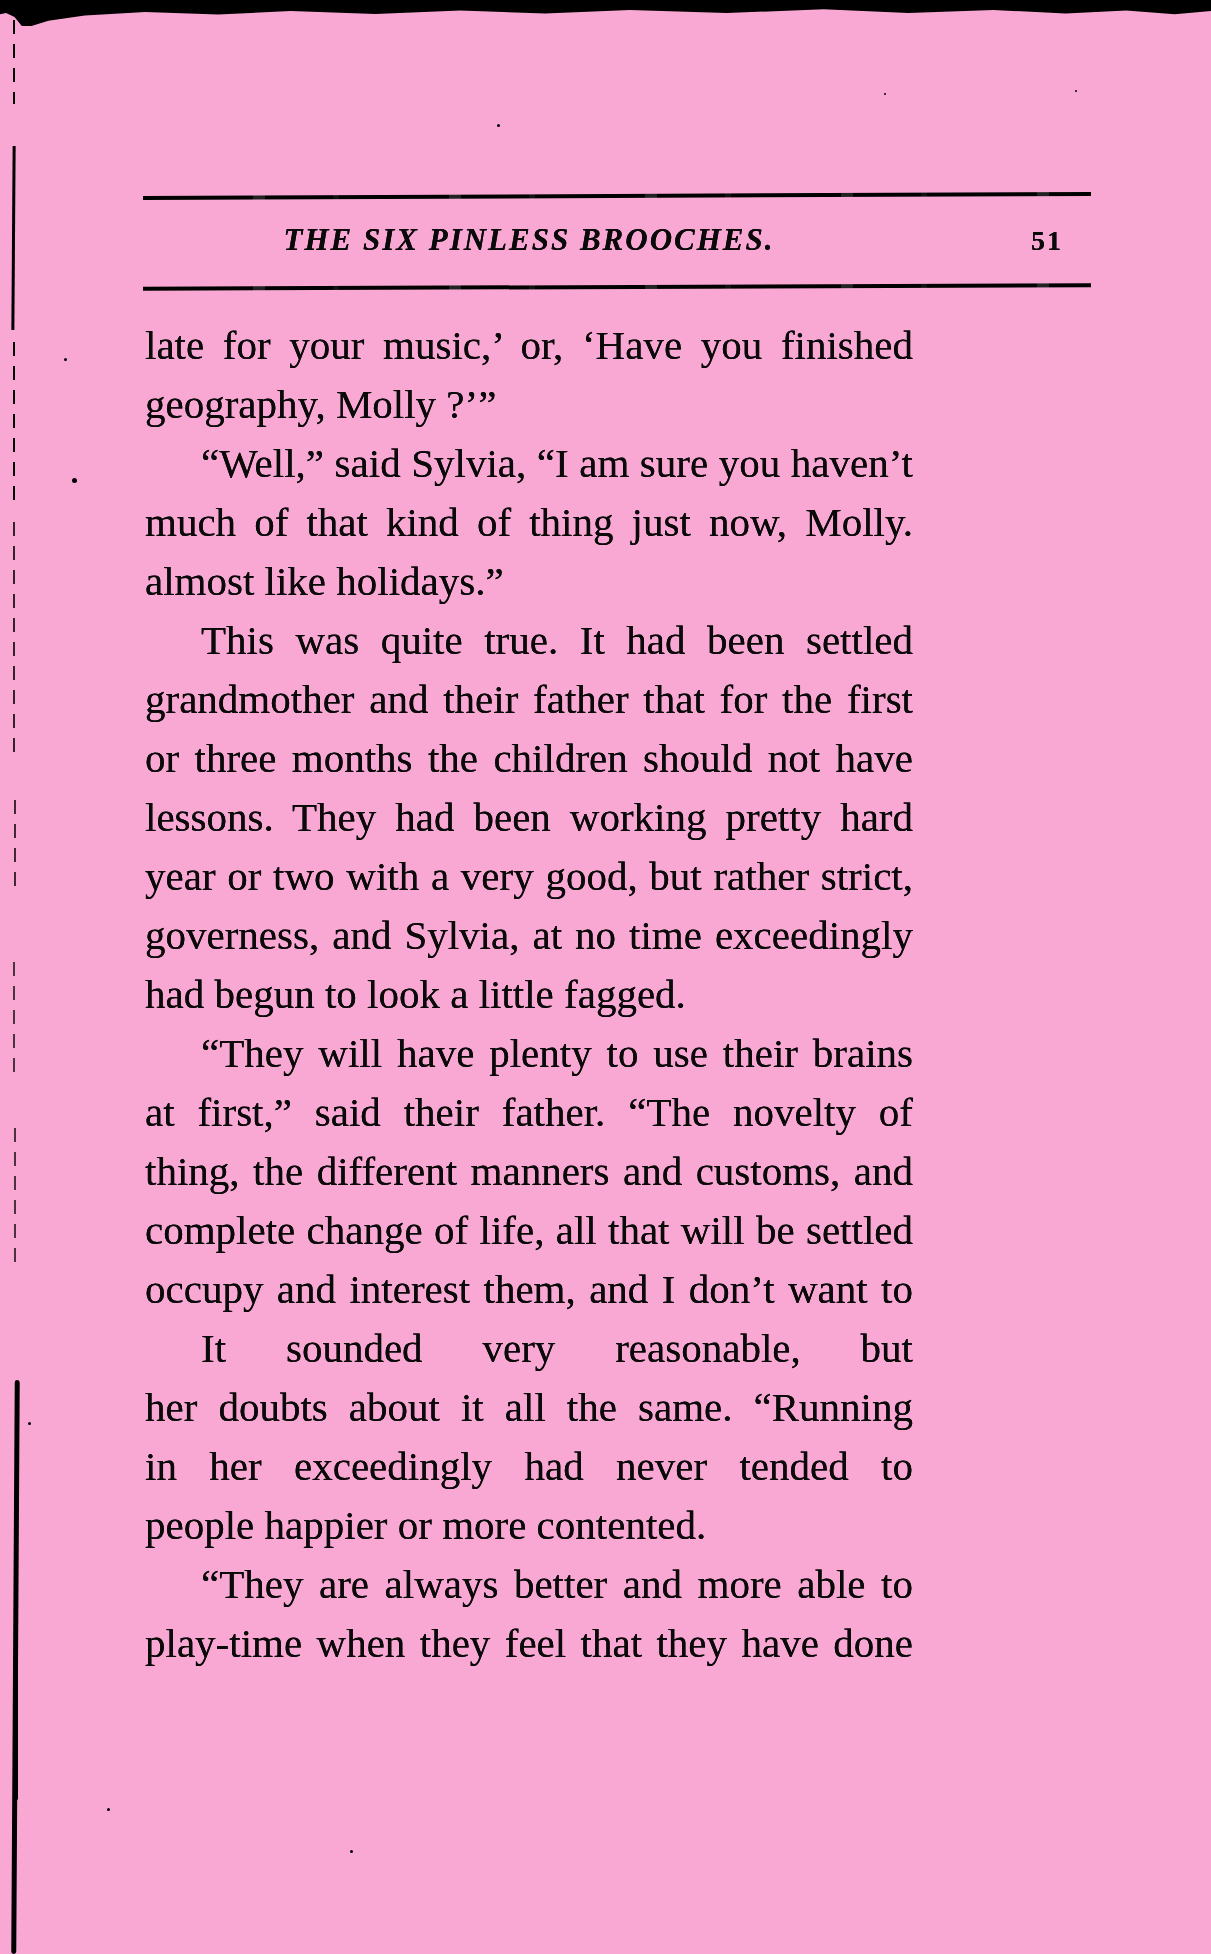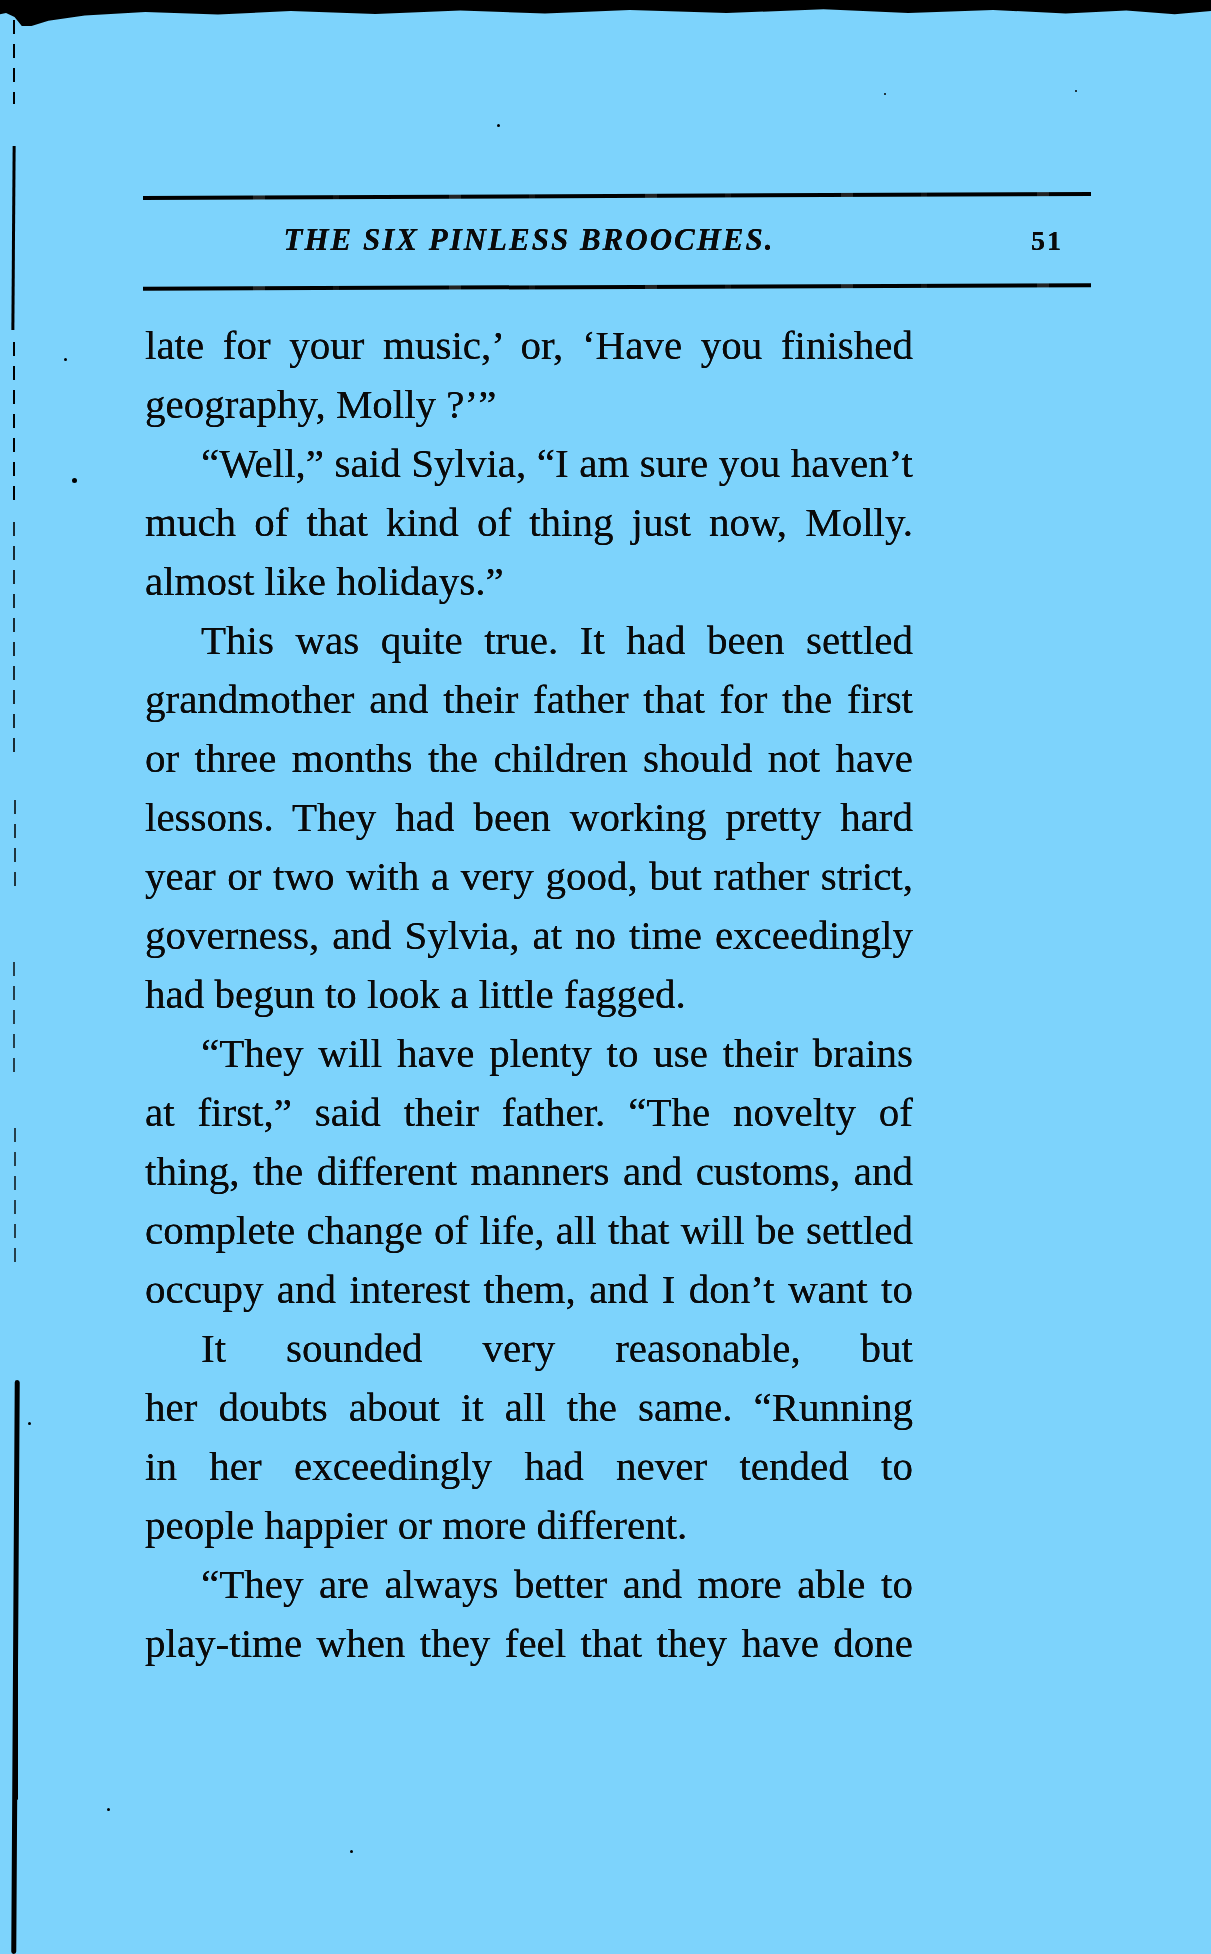--- a/index.html
+++ b/index.html
@@ -1,20 +1,20 @@
 <!DOCTYPE html>
 <html><head>
 <meta charset="utf-8">
 <style>
   html, body { margin: 0; padding: 0; background: #ffffff; }
   .page {
     position: relative;
     width: 1211px;
     height: 1954px;
-    background: #7dd3fc;
+    background: #f9a8d4;
     overflow: hidden;
     font-family: "Liberation Serif", serif;
     color: #0a0a0a;
   }
 
   
   .top-bar {
     position: absolute; top: 0; left: 0;
     width: 1211px; height: 26px; background: #000;
     clip-path: polygon(0 0, 100% 0, 100% 42%, 97% 55%, 93% 40%, 88% 52%,
@@ -127,18 +127,18 @@
     <div class="line">governess, and Sylvia, at no time exceedingly strong,</div>
     <div class="line last">had begun to look a little fagged.</div>
     <div class="line indent">“They will have plenty to use their brains upon</div>
     <div class="line">at first,” said their father. “The novelty of every-</div>
     <div class="line">thing, the different manners and customs, and the</div>
     <div class="line">complete change of life, all that will be settled to</div>
     <div class="line">occupy and interest them, and I don’t want to over-</div>
     <div class="line indent">It sounded very reasonable, but grandmother had</div>
     <div class="line">her doubts about it all the same. “Running wild”</div>
     <div class="line">in her exceedingly had never tended to making little</div>
-    <div class="line last">people happier or more different.</div>
+    <div class="line last">people happier or more contented.</div>
     <div class="line indent">“They are always better and more able to enjoy</div>
     <div class="line">play-time when they feel that they have done some</div>
   </div>
 
 </div>
 
 </body></html>

